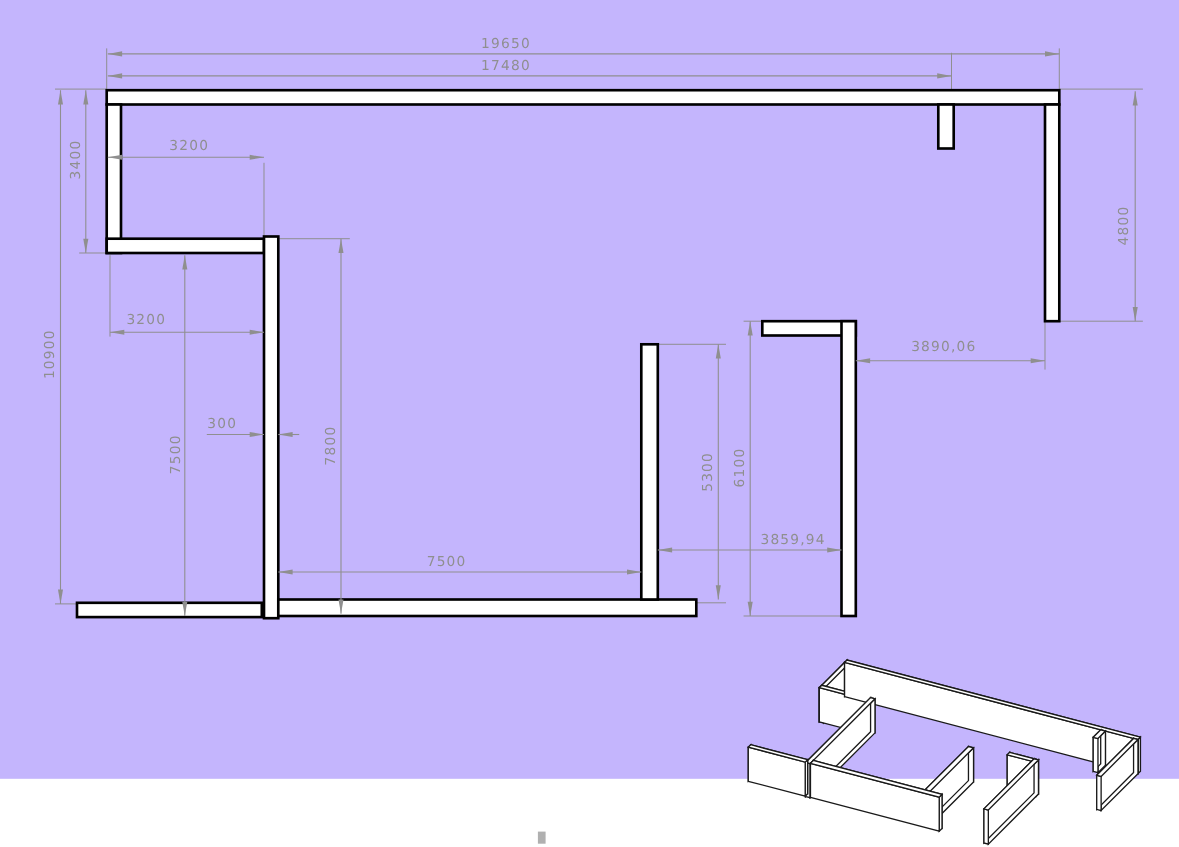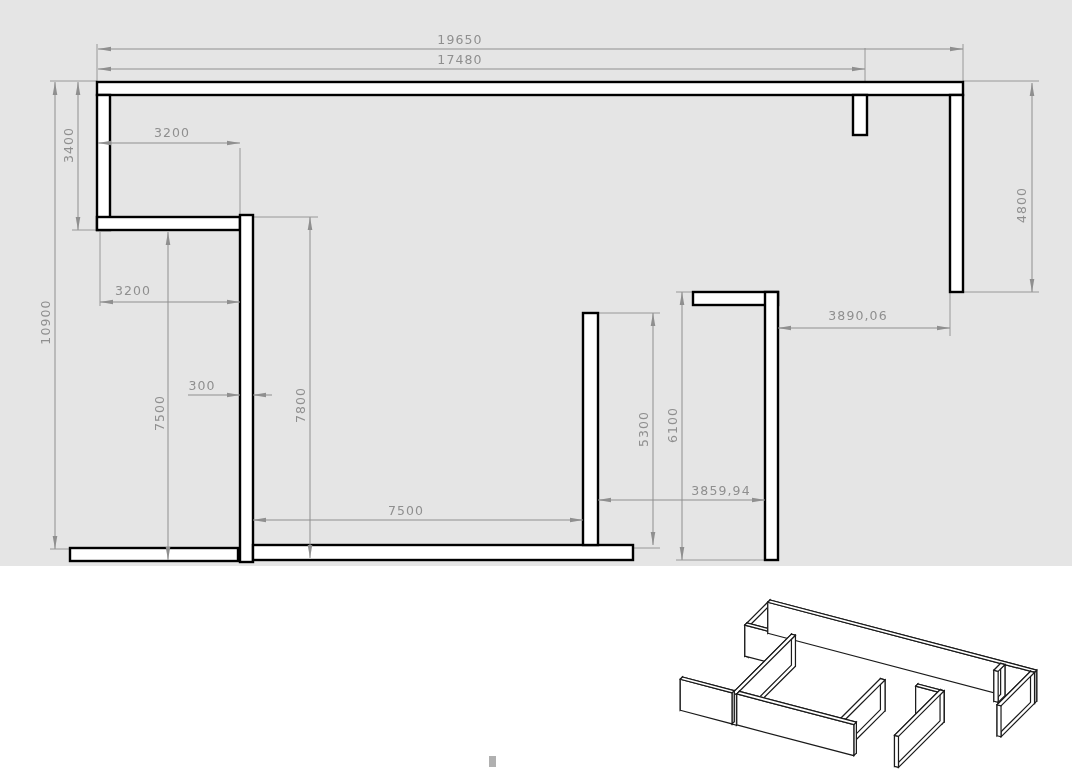--- a/index.html
+++ b/index.html
@@ -1,16 +1,16 @@
 <!DOCTYPE html>
 <html><head>
 <meta charset="utf-8">
 <style>
   html, body { margin:0; padding:0; background:#ffffff; width:1072px; height:770px; overflow:hidden; }
-  #stage { position:relative; width:1072px; height:566px; background:#e5e5e5;text-align:center; }
+  #stage { position:relative; width:1072px; height:708px; background:#c4b5fd;text-align:center; }
   svg text {
     font-family:"DejaVu Sans","Liberation Sans",sans-serif;
     font-size:12.5px;
     letter-spacing:1.1px;
   }
 </style>
 </head>
 <body>
 
 <div id="stage">

